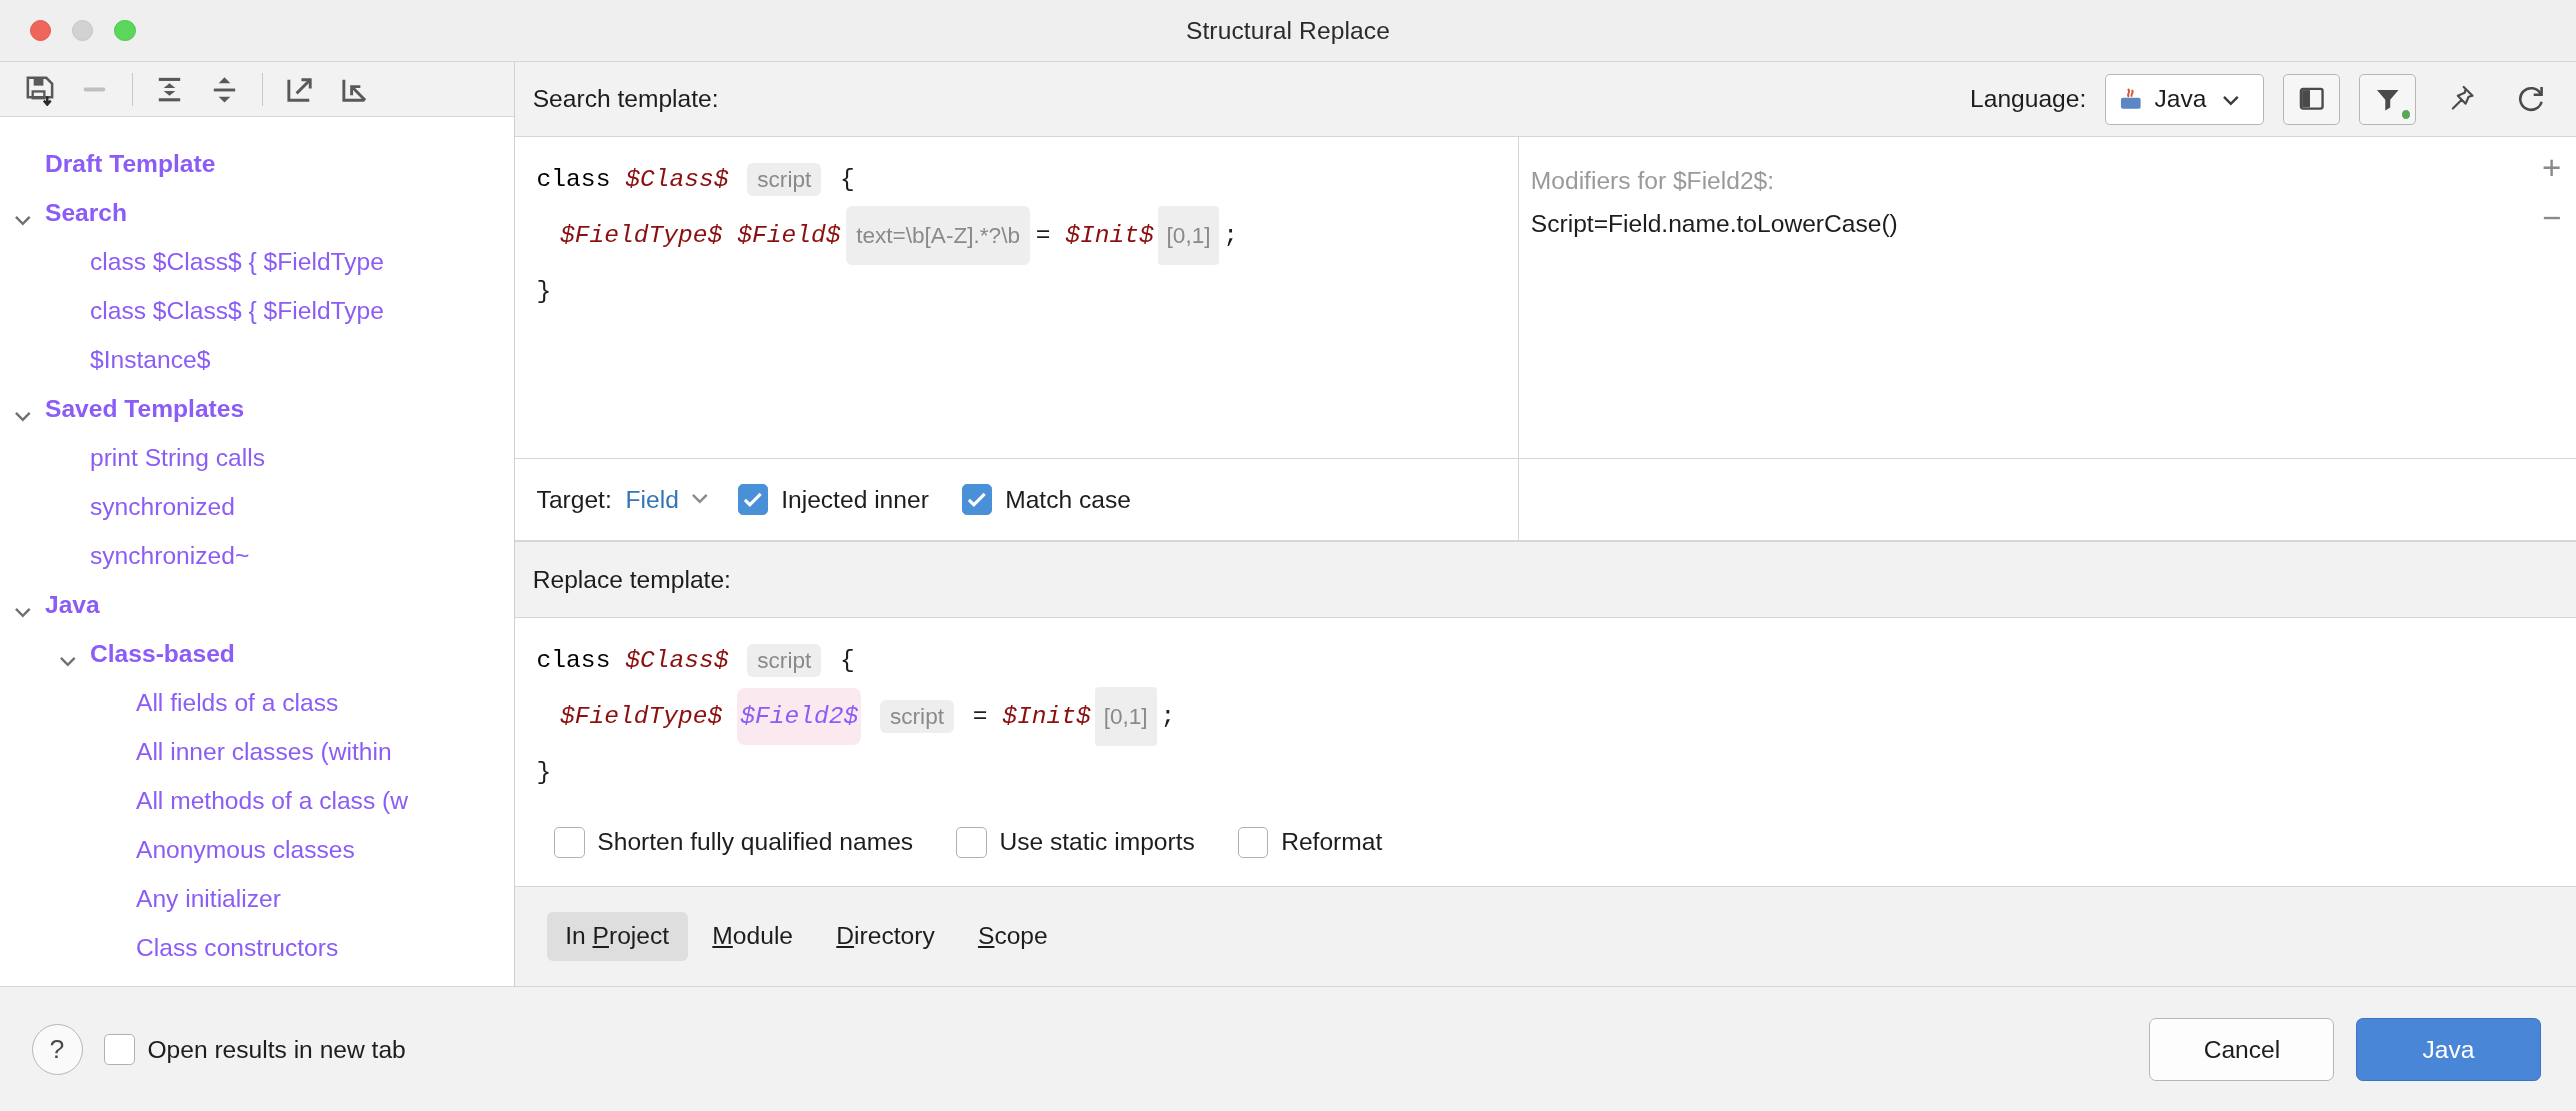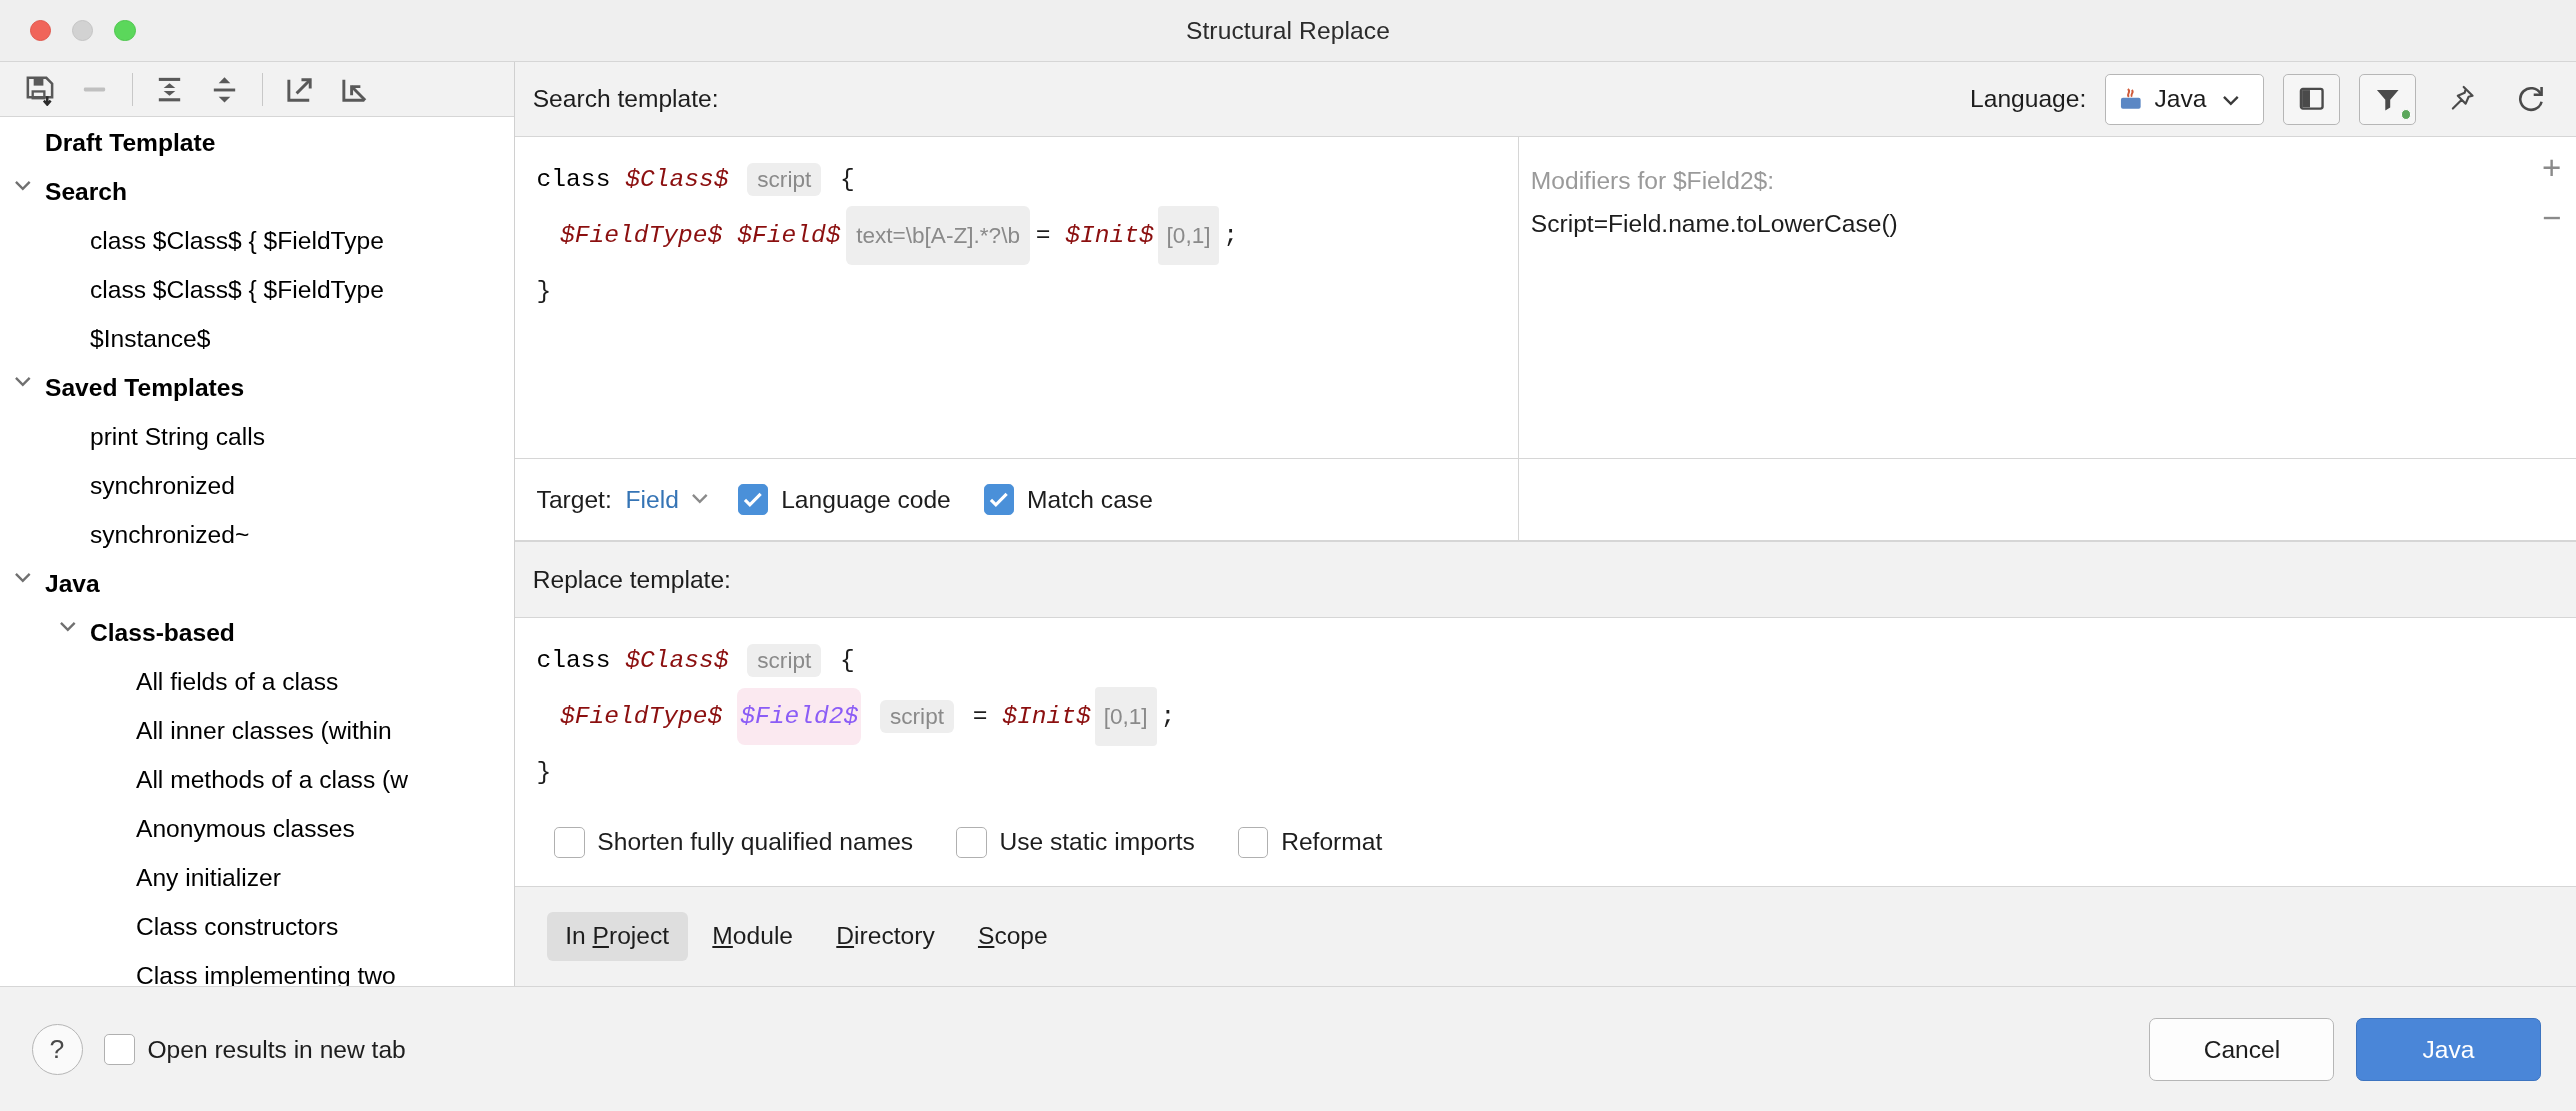--- a/index.html
+++ b/index.html
@@ -57,22 +57,22 @@
     width: 55px; height: 47px;
     display: flex; align-items: center; justify-content: center;
     cursor: default;
   }
   .tb-sep { width: 1px; height: 33px; background: #c8c8c8; margin: 0 9.8px; }
   .tree {
     flex: 1 1 auto; overflow: hidden; padding-top: 11.8px;
     background: #ffffff;
   }
   .node {
-    height: 49px; display: flex; align-items: flex-start;
-    white-space: nowrap; font-size: 24.6px; color: #000000;
+    height: 49px; display: flex; align-items: flex-end;
+    white-space: nowrap; font-size: 24.6px; color: #8b5cf6;
   }
   .node .arrow {
     width: 45px; flex: 0 0 45px; display: flex;
     align-items: center; justify-content: center;
   }
   .node .arrow svg { display: block; }
   .node.group > .label { font-weight: bold; }
   .node .label { overflow: hidden; }
 
   
@@ -485,21 +485,21 @@
                 <path d="M4 4 l7 7 l7 -7" stroke="#8a8a8a" stroke-width="2.4" fill="none"></path>
               </svg>
           </span>
 
           <div class="cb-wrap">
             <span class="cb checked">
               <svg width="21.6" height="17.7" viewBox="0 0 22 18">
                   <path d="M3 9 l5 5 l11 -11" stroke="#ffffff" stroke-width="3.2" fill="none"></path>
                 </svg>
             </span>
-            <span class="cb-label">Language code</span>
+            <span class="cb-label">Injected inner</span>
           </div>
 
           <div class="cb-wrap">
             <span class="cb checked">
               <svg width="21.6" height="17.7" viewBox="0 0 22 18">
                   <path d="M3 9 l5 5 l11 -11" stroke="#ffffff" stroke-width="3.2" fill="none"></path>
                 </svg>
             </span>
             <span class="cb-label">Match case</span>
           </div>

